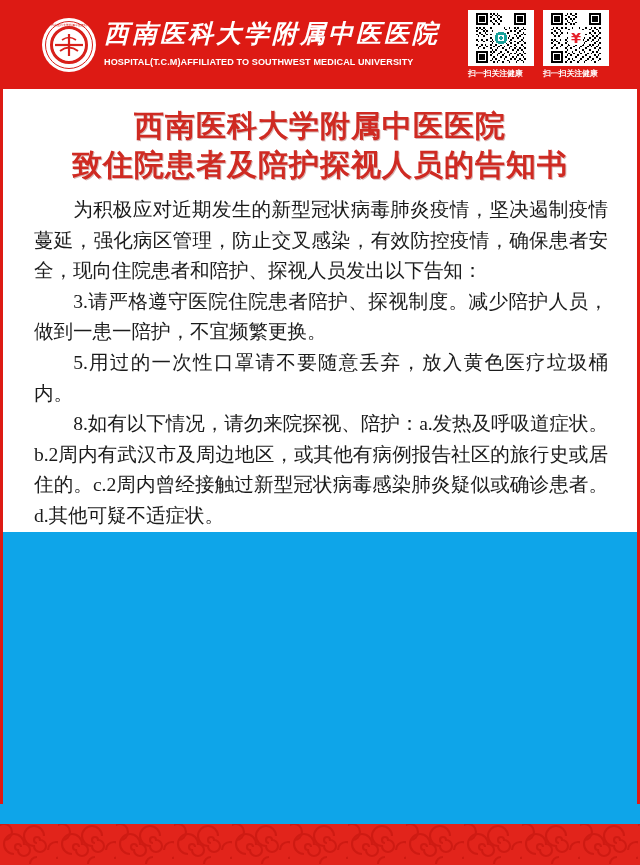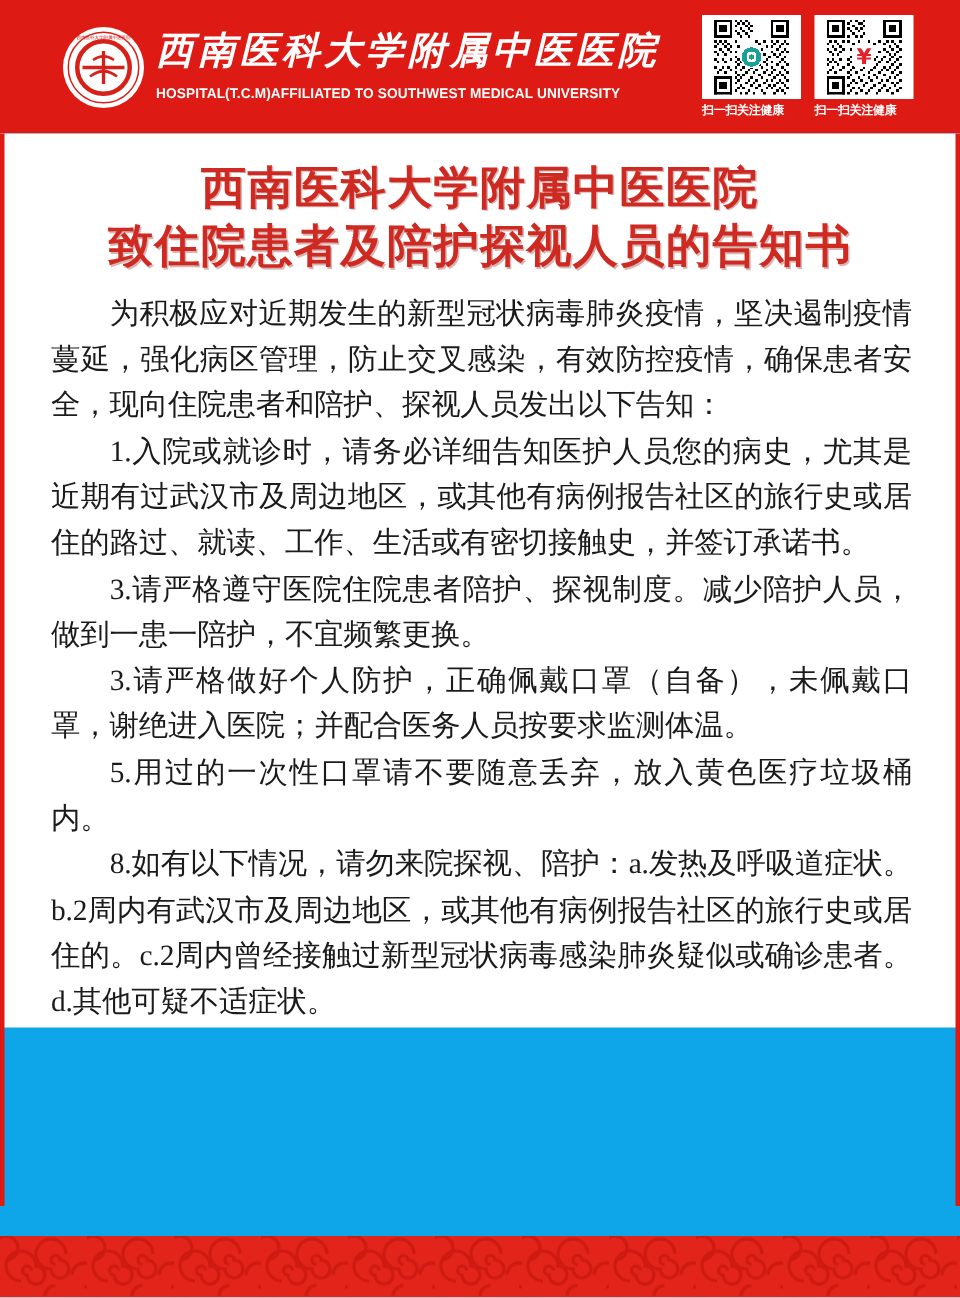--- a/index.html
+++ b/index.html
@@ -611,23 +611,21 @@
     <div class="side-rule-l"></div>
     <div class="side-rule-r"></div>
 
     <div class="title-block">
       <div class="title-line title-line-1">西南医科大学附属中医医院</div>
       <div class="title-line title-line-2">致住院患者及陪护探视人员的告知书</div>
     </div>
 
     <div class="body-text">
       <p>为积极应对近期发生的新型冠状病毒肺炎疫情，坚决遏制疫情蔓延，强化病区管理，防止交叉感染，有效防控疫情，确保患者安全，现向住院患者和陪护、探视人员发出以下告知：</p>
-      <p>1.入院或就诊时，请务必详细告知医护人员您的病史，尤其是近期有过武汉市及周边地区，或其他有病例报告社区的旅行史或居住的路过、就读、工作、生活或有密切接触史，并签订承诺书。</p>
       <p>3.请严格遵守医院住院患者陪护、探视制度。减少陪护人员，做到一患一陪护，不宜频繁更换。</p>
-      <p>3.请严格做好个人防护，正确佩戴口罩（自备），未佩戴口罩，谢绝进入医院；并配合医务人员按要求监测体温。</p>
       <p>5.用过的一次性口罩请不要随意丢弃，放入黄色医疗垃圾桶内。</p>
       <p>8.如有以下情况，请勿来院探视、陪护：a.发热及呼吸道症状。b.2周内有武汉市及周边地区，或其他有病例报告社区的旅行史或居住的。c.2周内曾经接触过新型冠状病毒感染肺炎疑似或确诊患者。d.其他可疑不适症状。</p>
     </div>
 
   </div>
 
   <div class="footer-band">
     <svg class="footer-pattern" viewBox="0 0 640 41" xmlns="http://www.w3.org/2000/svg">
       <defs>
         <pattern id="swirl" width="58" height="41" patternUnits="userSpaceOnUse">

